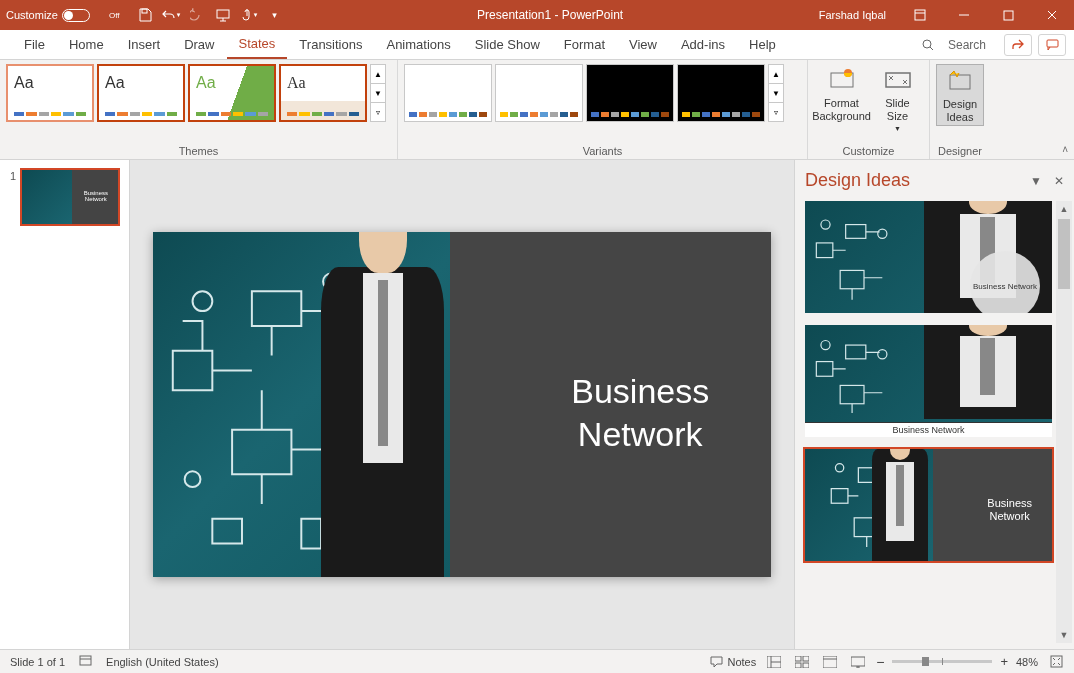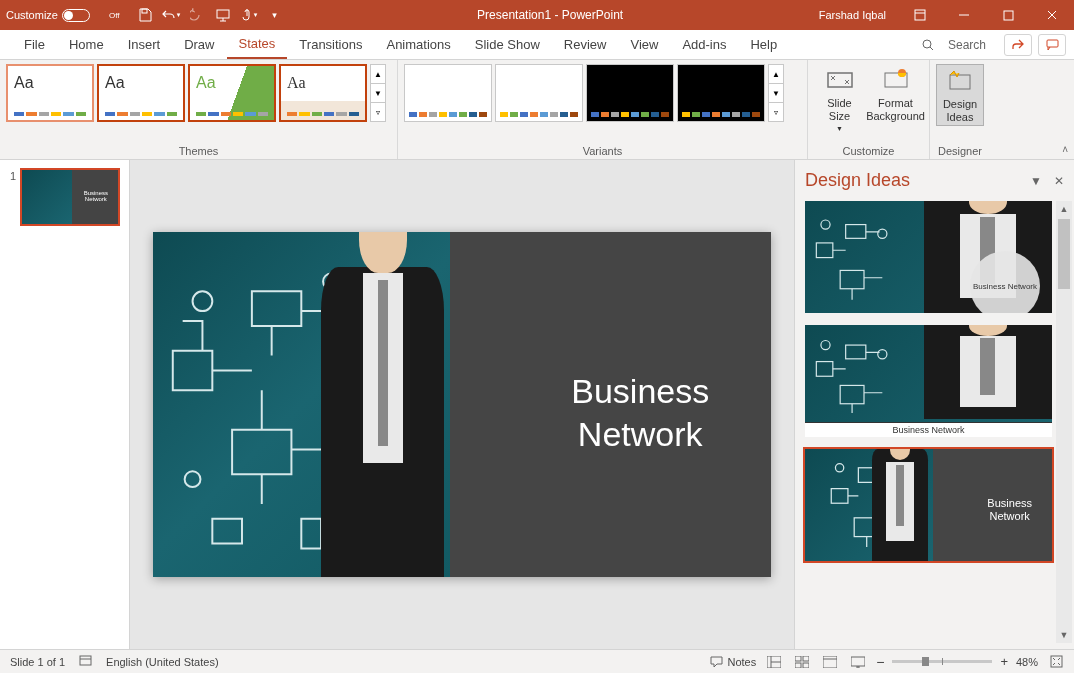--- a/index.html
+++ b/index.html
@@ -173,21 +173,21 @@
 
 <div class="ribbon-tabs">
   <div class="ribbon-tab">File</div>
   <div class="ribbon-tab">Home</div>
   <div class="ribbon-tab">Insert</div>
   <div class="ribbon-tab">Draw</div>
   <div class="ribbon-tab active">States</div>
   <div class="ribbon-tab">Transitions</div>
   <div class="ribbon-tab">Animations</div>
   <div class="ribbon-tab">Slide Show</div>
-  <div class="ribbon-tab">Review</div>
+  <div class="ribbon-tab">Format</div>
   <div class="ribbon-tab">View</div>
   <div class="ribbon-tab">Add-ins</div>
   <div class="ribbon-tab">Help</div>
   <div class="spacer"></div>
   <div class="search">
     <svg width="14" height="14">
         <circle cx="6" cy="6" r="4" fill="none" stroke="#666"></circle>
         <path d="M9 9l3 3" stroke="#666"></path>
       </svg>
     <span>Search</span>
@@ -320,37 +320,37 @@
         <div>▿</div>
       </div>
     </div>
     <div class="label">Variants</div>
   </div>
 
   <div class="ribbon-group" style="width:122px;">
     <div class="body" style="justify-content:center;">
       <div class="ribbon-btn">
         <div class="ribbon-icon">
-            <svg width="26" height="20">
-              <rect x="1" y="3" width="24" height="14" fill="none" stroke="#737373" stroke-width="1.5"></rect>
-              <path d="M4 6l4 4M4 10l4-4M18 10l4 4M18 14l4-4" stroke="#737373"></path>
-            </svg>
-          </div>
-        <span>Slide Size</span>
-        <span style="font-size:7px;">▼</span>
-      </div>
-      <div class="ribbon-btn">
-        <div class="ribbon-icon">
             <svg width="24" height="22">
               <rect x="1" y="4" width="22" height="14" fill="none" stroke="#737373"></rect>
               <circle cx="18" cy="4" r="4" fill="#ed7d31"></circle>
               <path d="M14 4a4 4 0 008 0" fill="#ffc000"></path>
             </svg>
           </div>
         <span>Format Background</span>
+      </div>
+      <div class="ribbon-btn">
+        <div class="ribbon-icon">
+            <svg width="26" height="20">
+              <rect x="1" y="3" width="24" height="14" fill="none" stroke="#737373" stroke-width="1.5"></rect>
+              <path d="M4 6l4 4M4 10l4-4M18 10l4 4M18 14l4-4" stroke="#737373"></path>
+            </svg>
+          </div>
+        <span>Slide Size</span>
+        <span style="font-size:7px;">▼</span>
       </div>
     </div>
     <div class="label">Customize</div>
   </div>
 
   <div class="ribbon-group" style="width:60px;border-right:none;">
     <div class="body" style="justify-content:center;">
       <div class="ribbon-btn active">
         <div class="ribbon-icon">
             <svg width="26" height="22">

